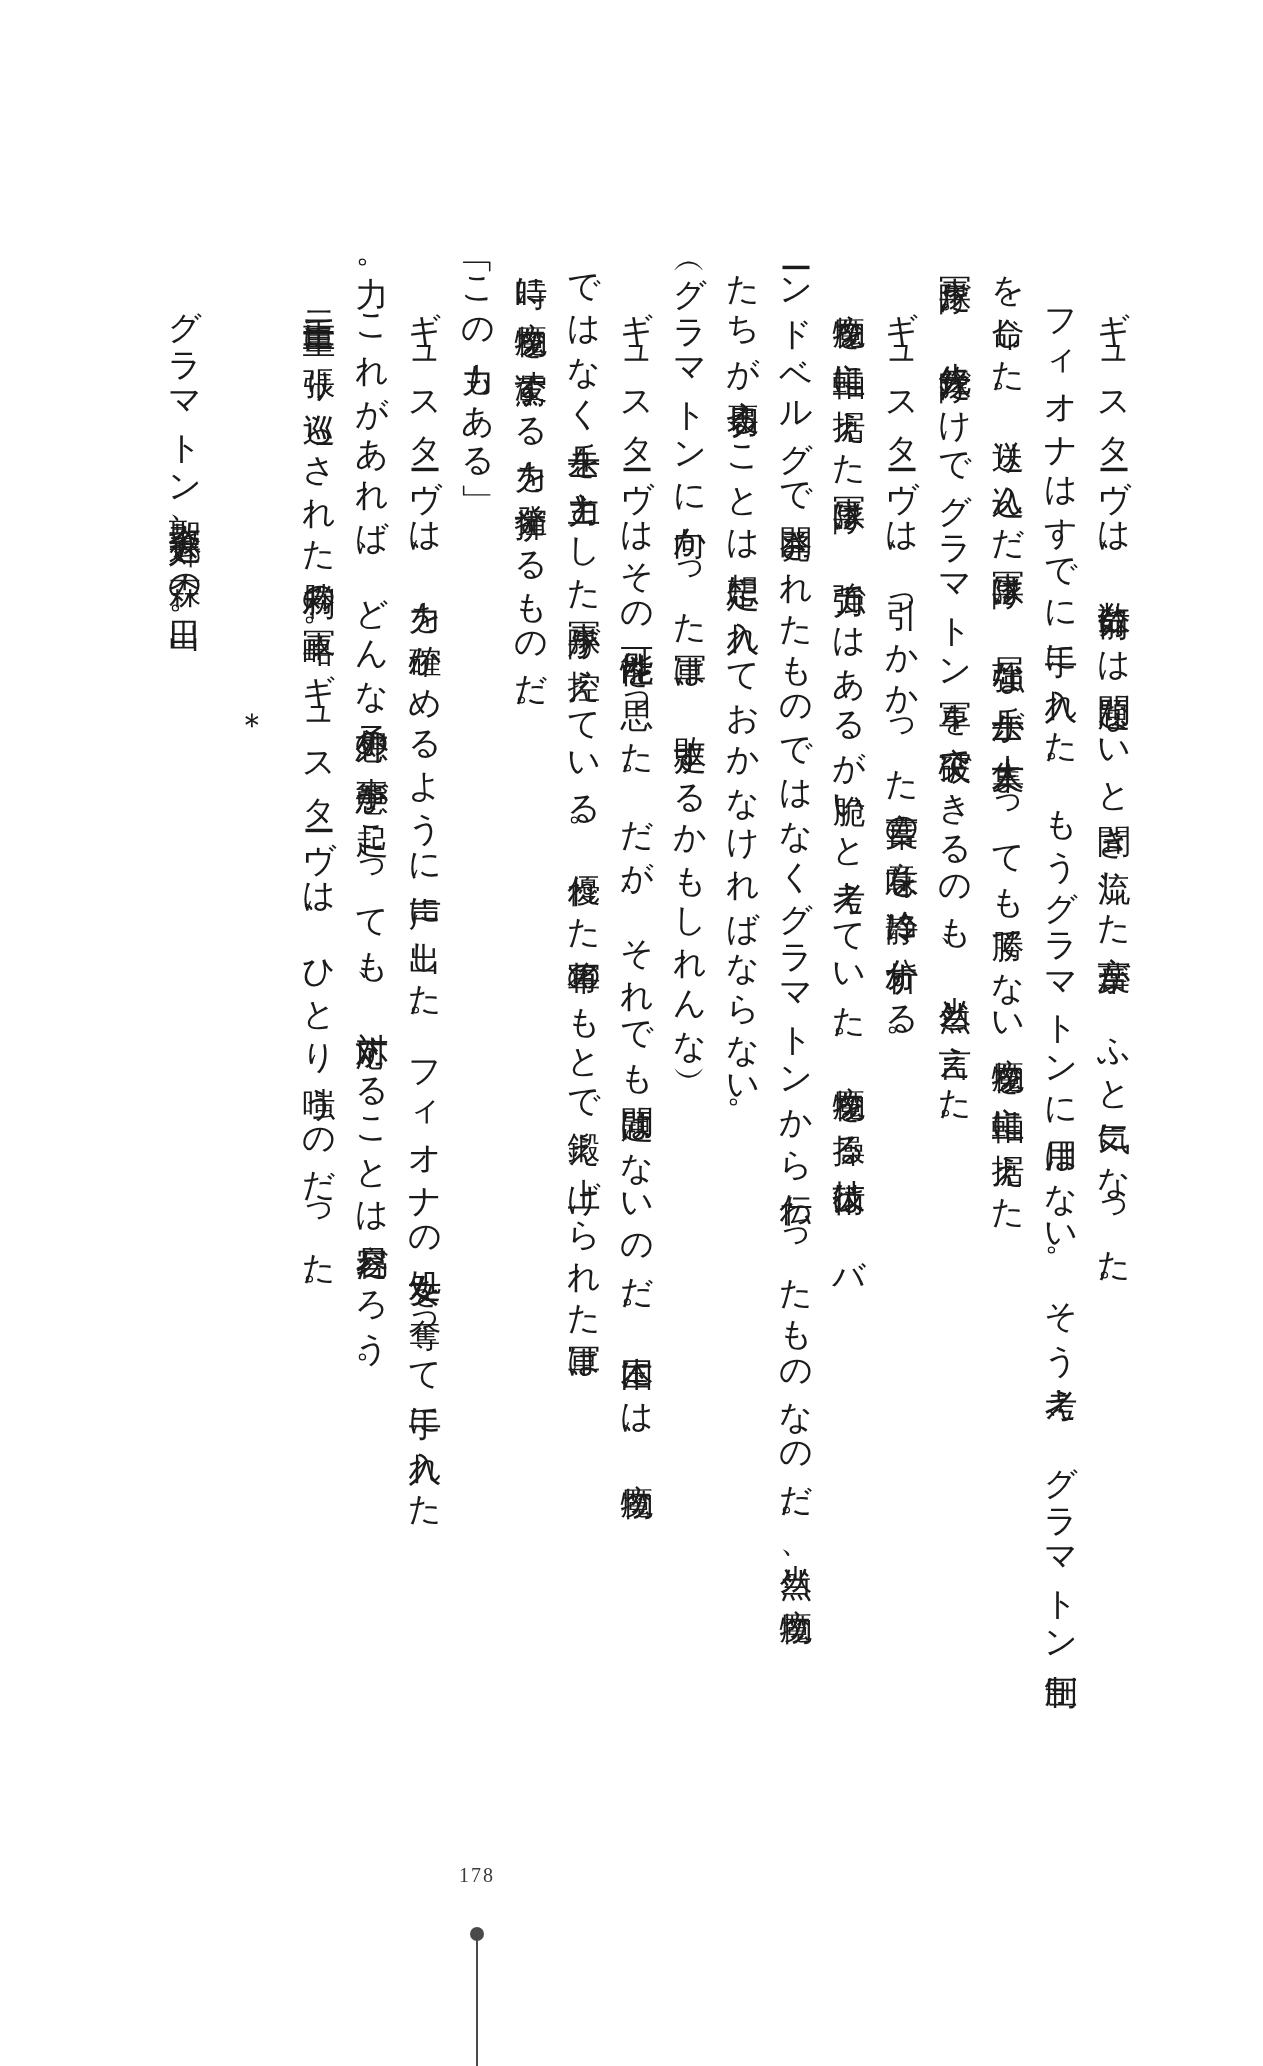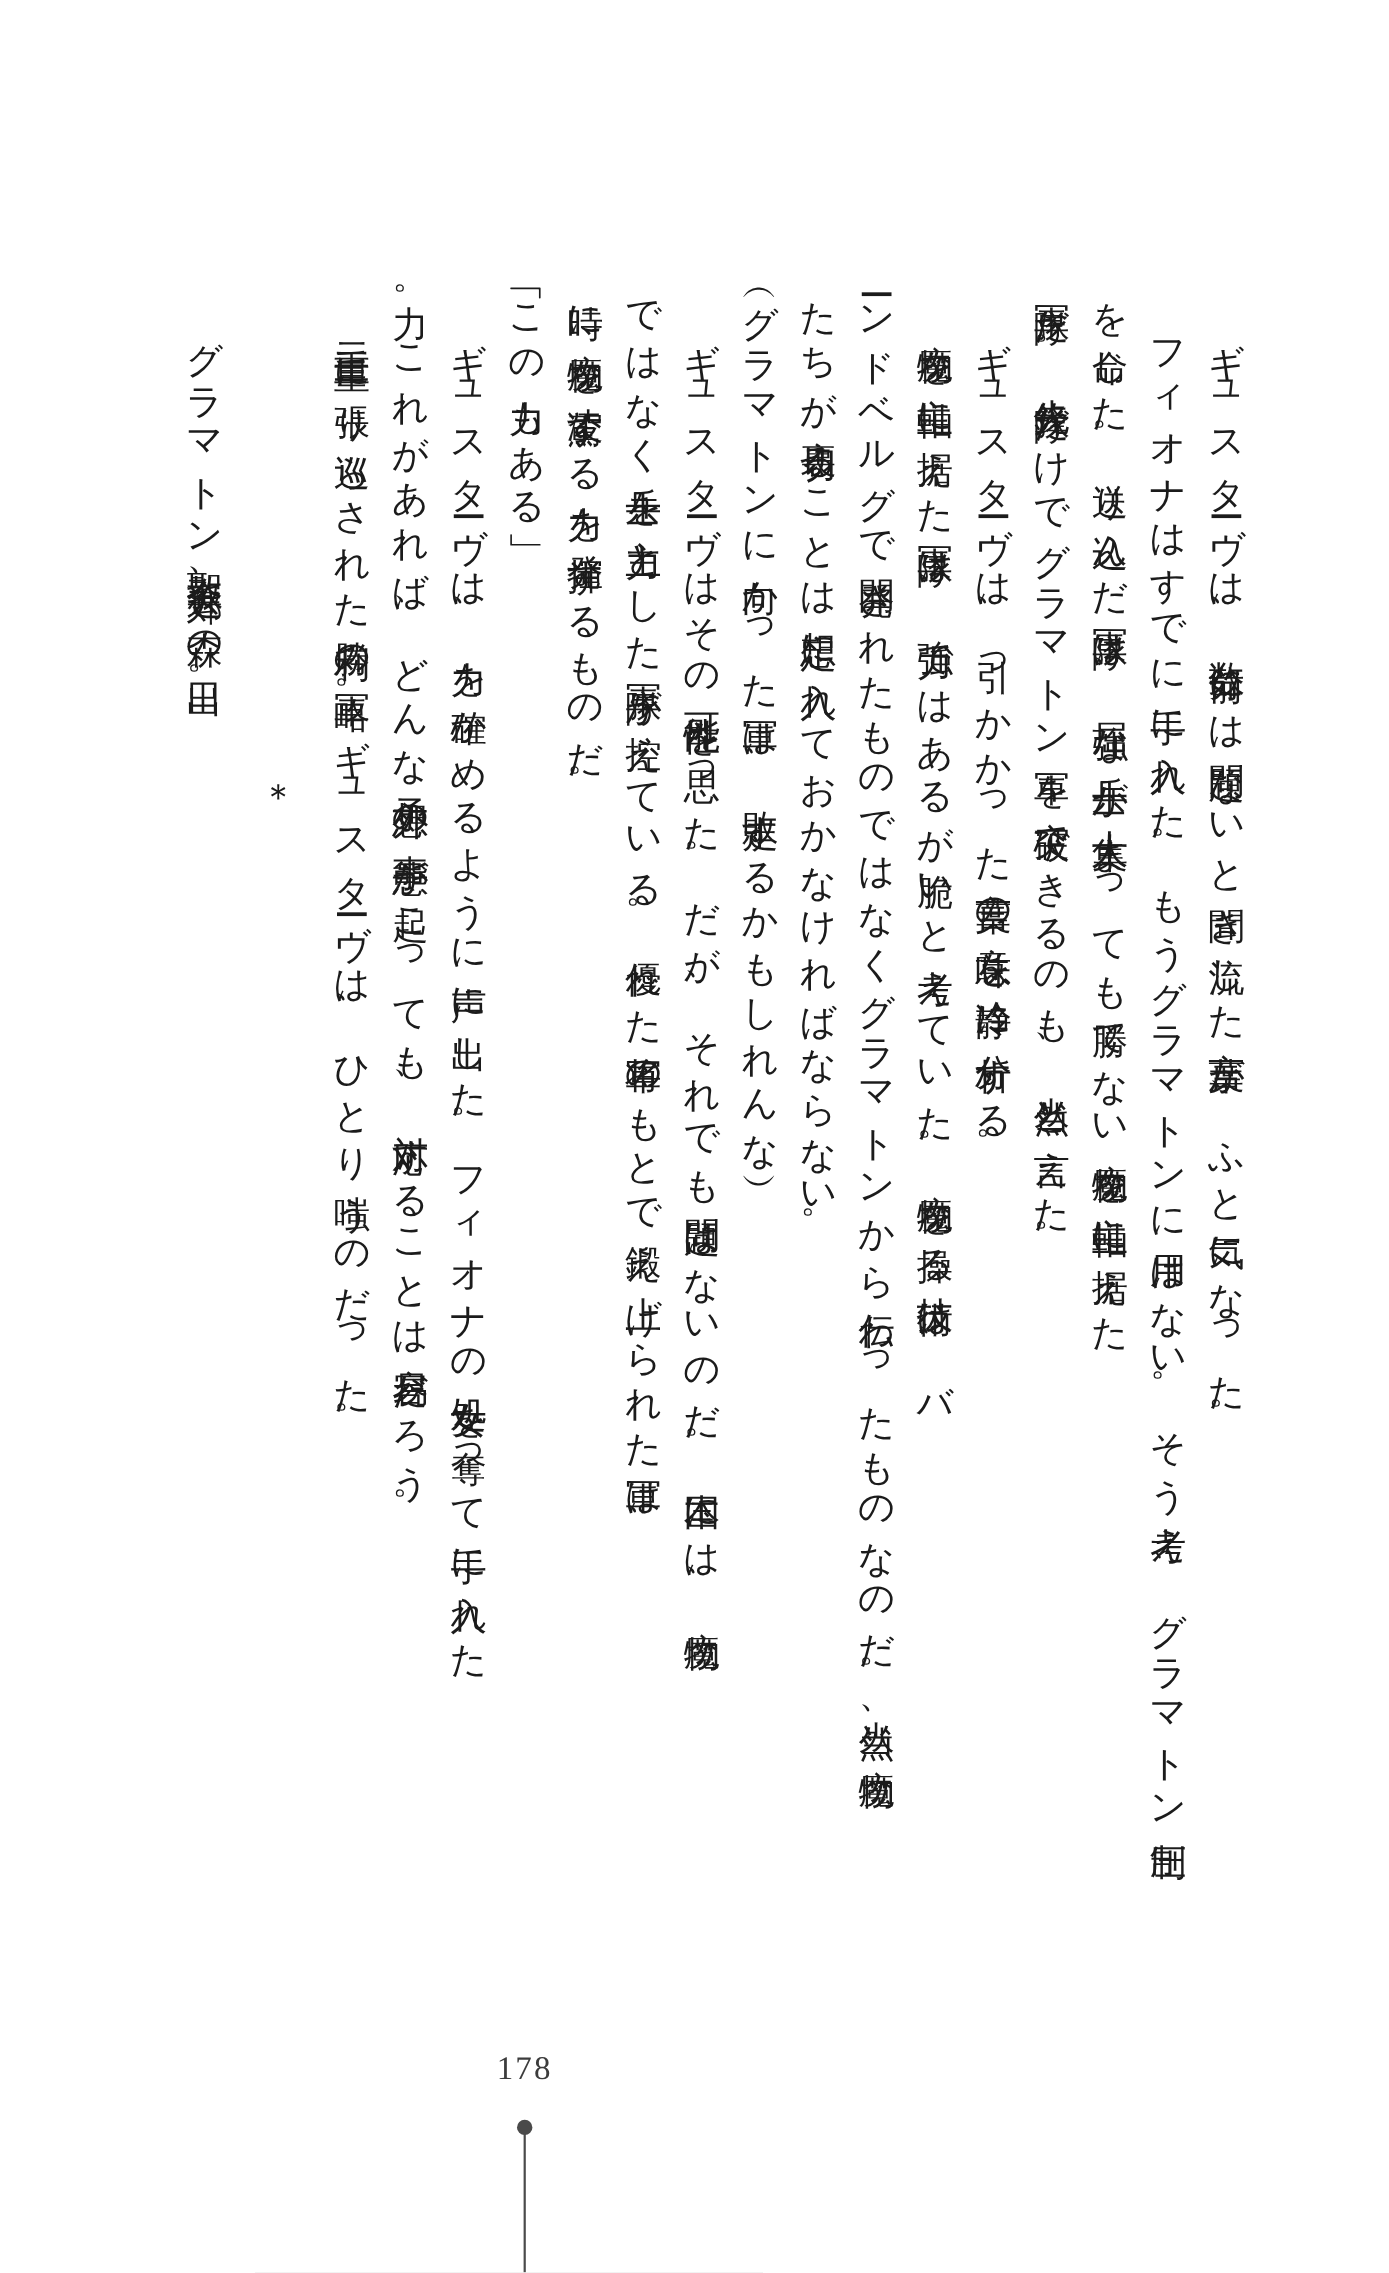--- a/index.html
+++ b/index.html
@@ -39,21 +39,21 @@
     text-indent: 439px;
     margin-left: 14px;
     margin-right: 14px;
   }
   .page-number {
     position: absolute;
     top: 1864px;
     left: 397px;
     width: 160px;
     text-align: center;
-    font-size: 30px;
+    font-size: 20px;
     letter-spacing: 2px;
     color: #3c3c3c;
   }
   .ornament-dot {
     position: absolute;
     left: 470px;
     top: 1927px;
     width: 14px;
     height: 14px;
     border-radius: 50%;

